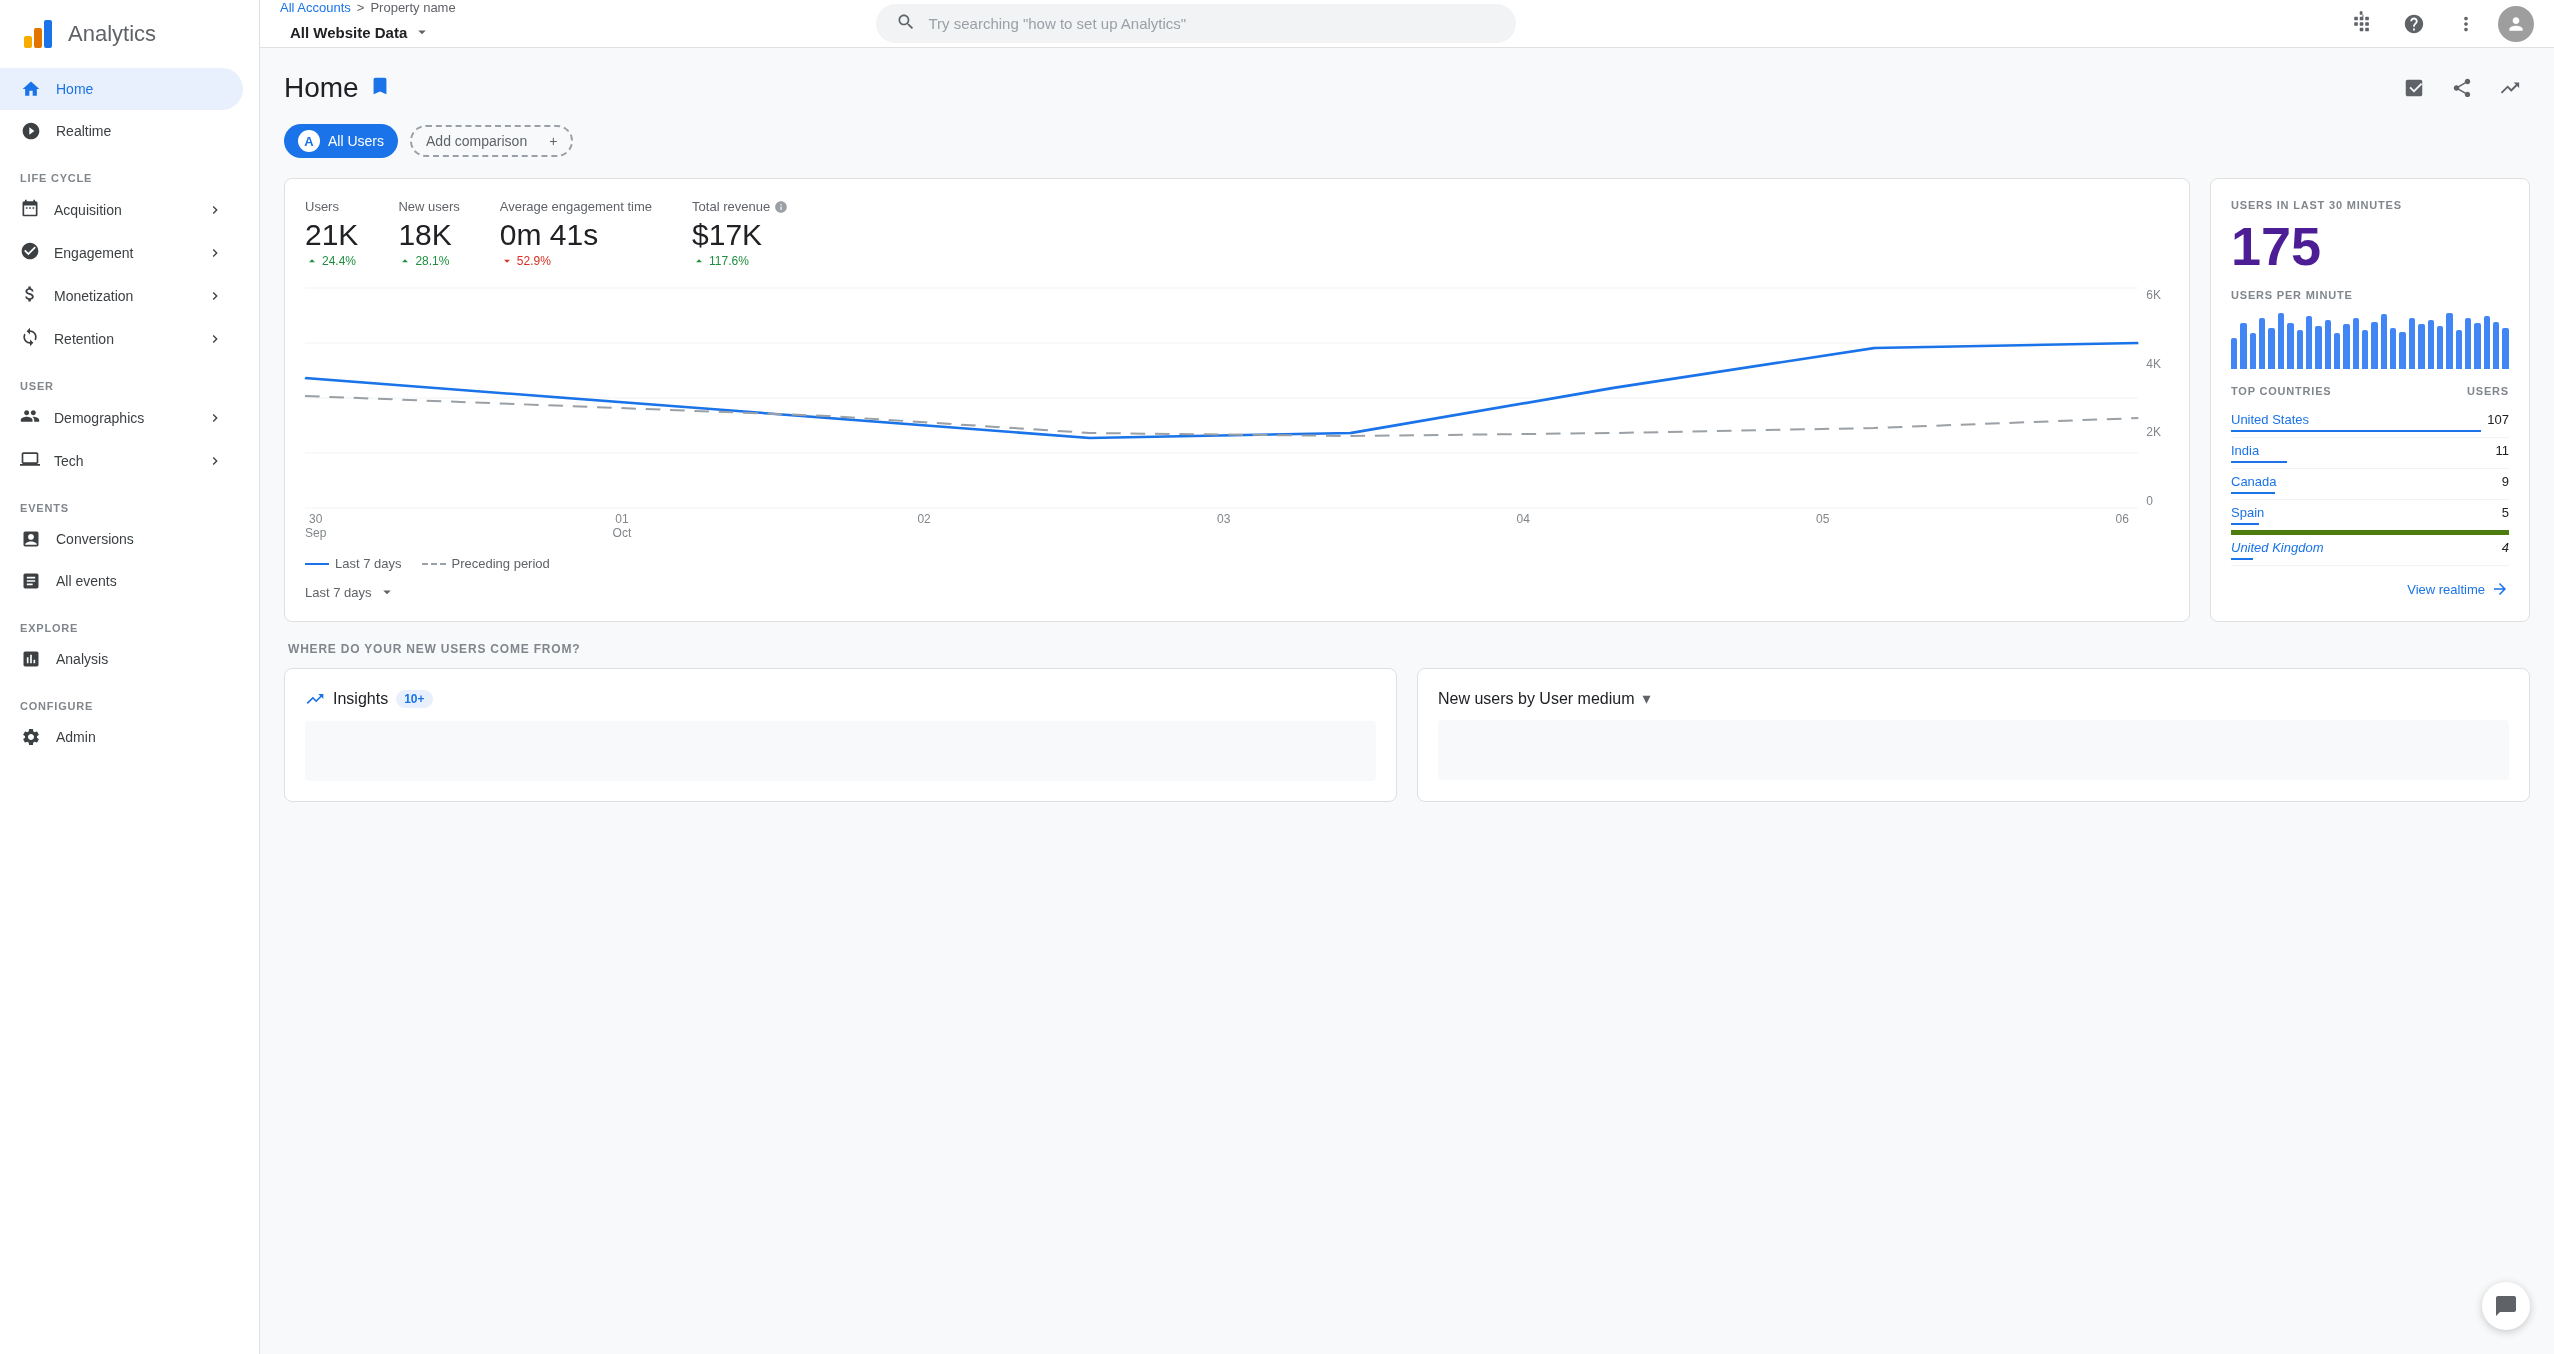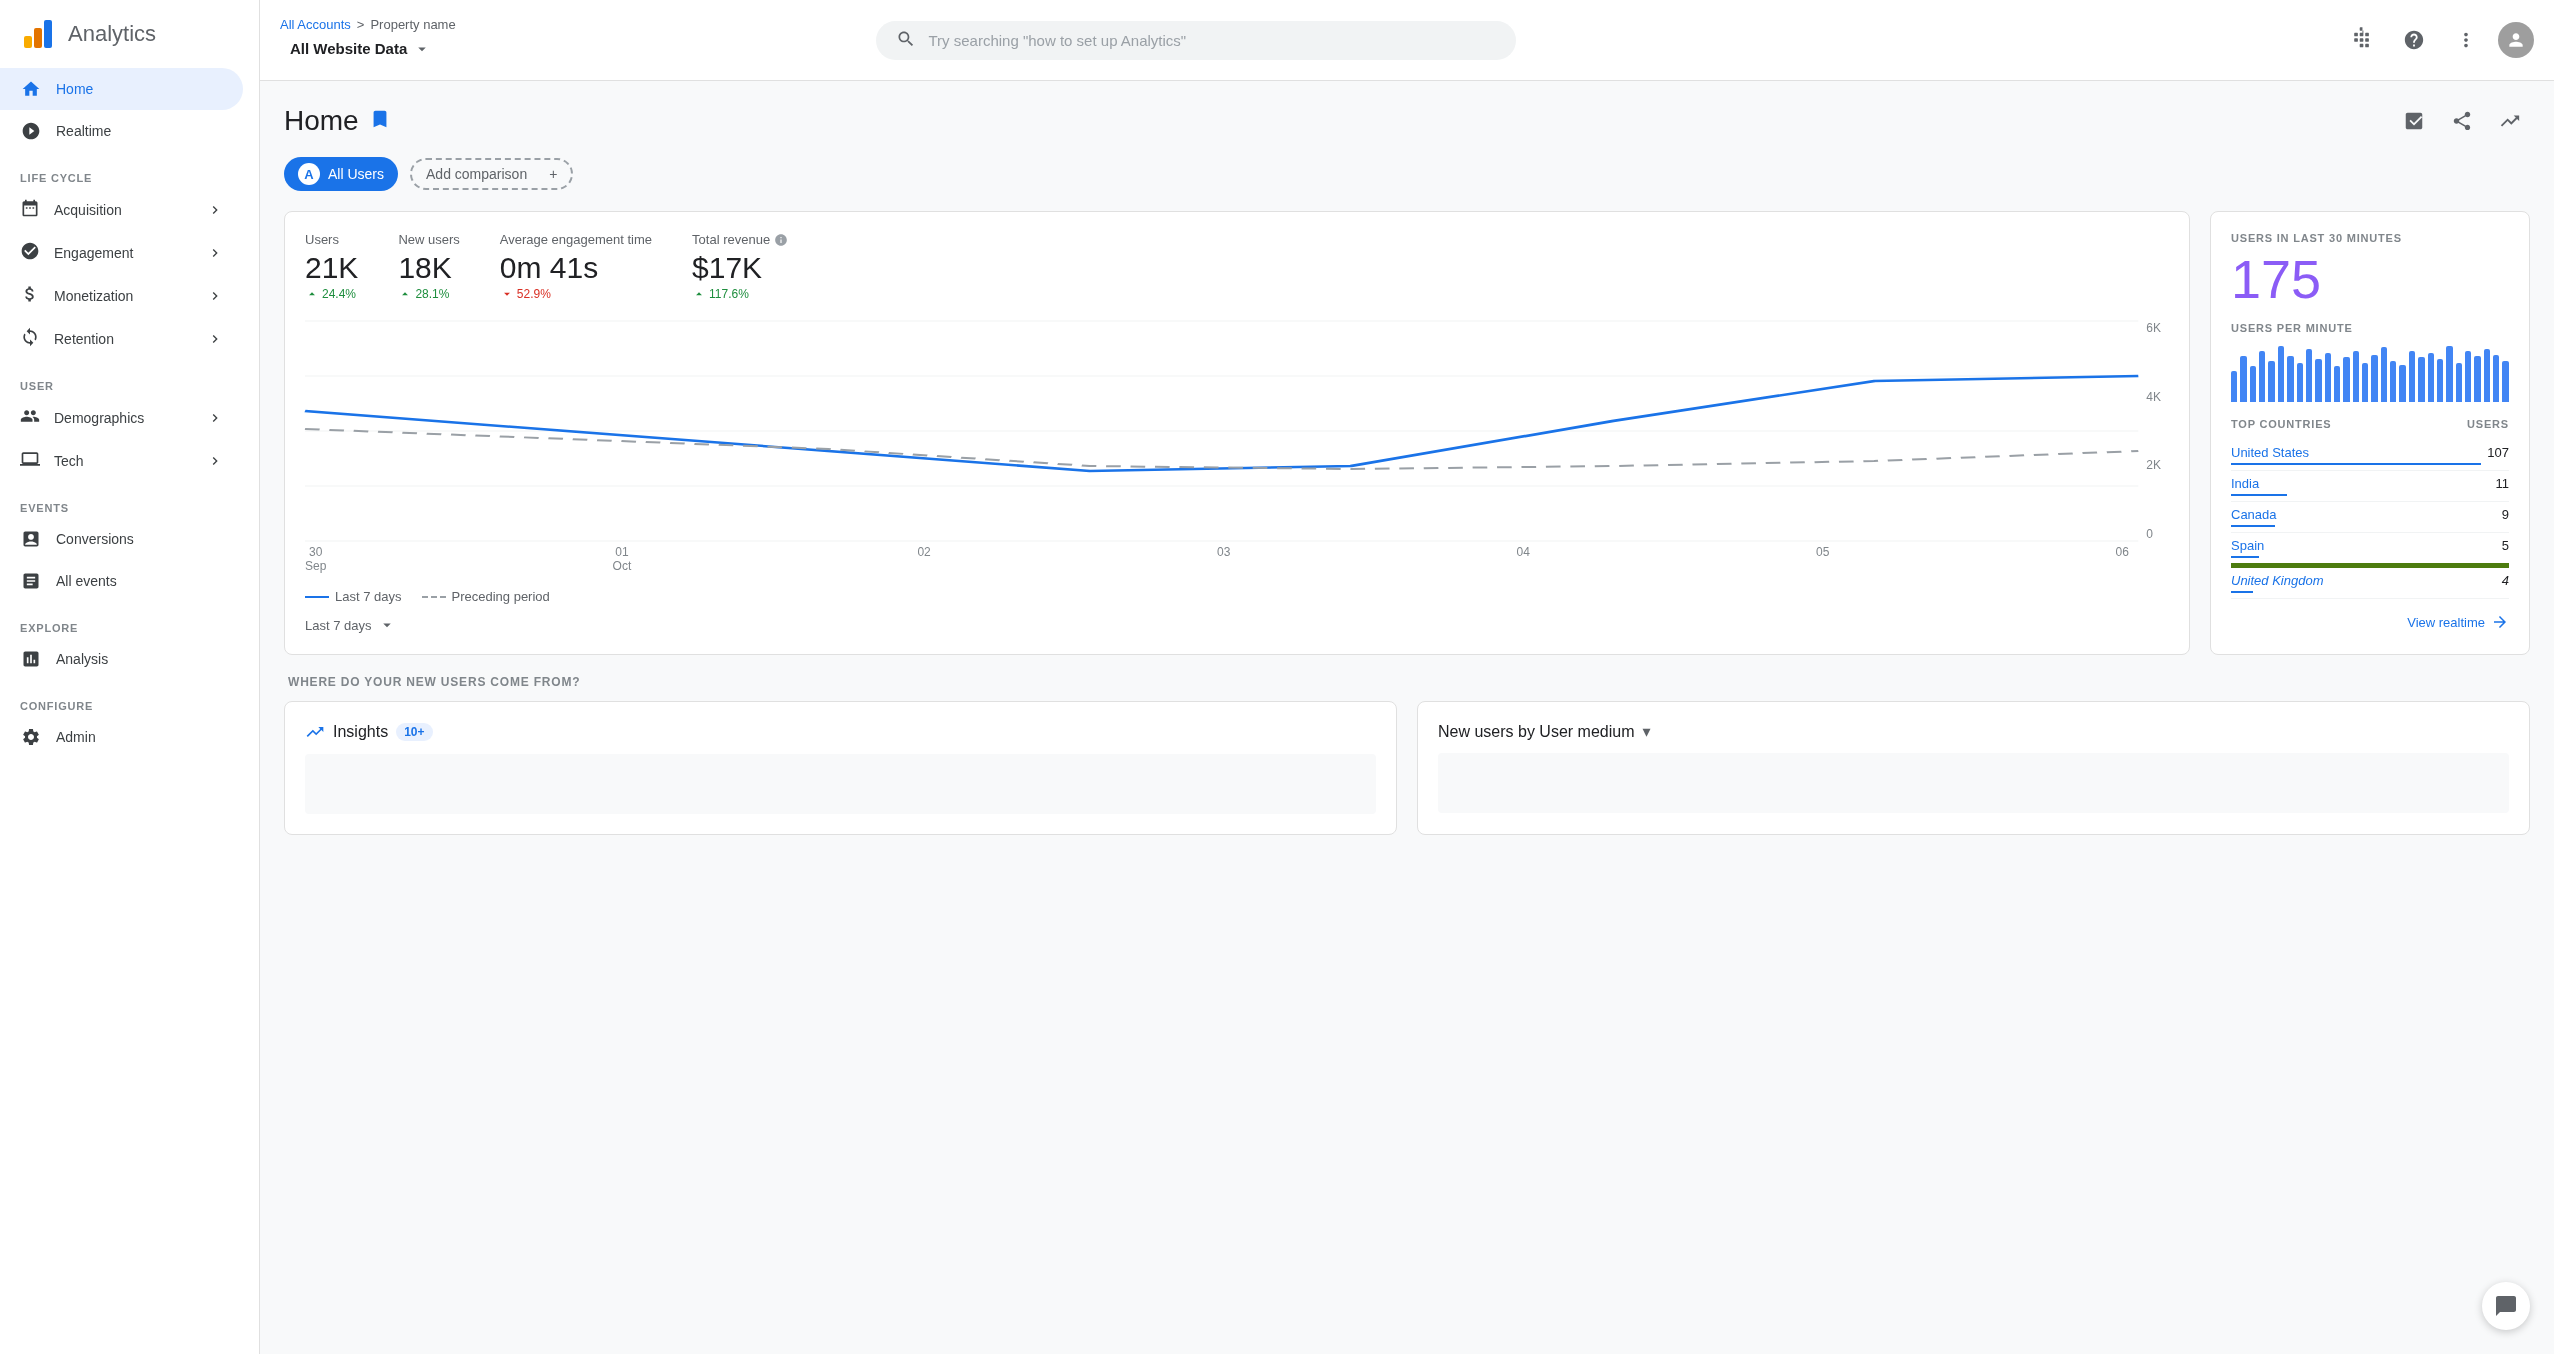--- a/index.html
+++ b/index.html
@@ -18,21 +18,21 @@
     .nav-item.active { background: #e8f0fe; color: #1a73e8; font-weight: 500; }
     .nav-item .icon { width: 22px; height: 22px; display: flex; align-items: center; justify-content: center; color: inherit; flex-shrink: 0; }
     
     .nav-section-label { padding: 12px 20px 4px 20px; font-size: 11px; font-weight: 600; color: #80868b; letter-spacing: 0.8px; margin-top: 8px; }
     
     .nav-item-expandable { display: flex; align-items: center; padding: 10px 20px; cursor: pointer; border-radius: 0 24px 24px 0; margin-right: 16px; gap: 14px; color: #3c4043; font-size: 14px; }
     .nav-item-expandable .chevron { margin-left: auto; width: 16px; height: 16px; }
     
     
     .main { flex: 1; display: flex; flex-direction: column; overflow: hidden; }
-    .topbar { display: flex; align-items: center; padding: 8px 20px; background: #fff; border-bottom: 1px solid #e0e0e0; gap: 16px; height: 81px; }
+    .topbar { display: flex; align-items: center; padding: 8px 20px; background: #fff; border-bottom: 1px solid #e0e0e0; gap: 16px; height: 48px; }
     .breadcrumb { font-size: 13px; color: #5f6368; display: flex; align-items: center; gap: 6px; white-space: nowrap; }
     .property-selector { display: flex; align-items: center; gap: 6px; font-size: 15px; font-weight: 700; color: #202124; cursor: pointer; padding: 6px 10px; border-radius: 4px; }
     .search-bar { flex: 1; max-width: 640px; margin: 0 auto; display: flex; align-items: center; background: #f1f3f4; border-radius: 24px; padding: 8px 20px; gap: 12px; cursor: text; }
     .search-bar .search-icon { color: #5f6368; }
     .search-placeholder { color: #9aa0a6; font-size: 15px; }
     .topbar-actions { display: flex; align-items: center; gap: 12px; margin-left: auto; }
     .topbar-icon-btn { width: 40px; height: 40px; display: flex; align-items: center; justify-content: center; border-radius: 50%; cursor: pointer; color: #5f6368; }
     .avatar { width: 36px; height: 36px; border-radius: 50%; background: #9e9e9e; display: flex; align-items: center; justify-content: center; color: #fff; font-size: 16px; cursor: pointer; }
     
     
@@ -66,21 +66,21 @@
     .chart-legend { display: flex; gap: 20px; align-items: center; margin-top: 12px; font-size: 13px; color: #5f6368; }
     .legend-item { display: flex; align-items: center; gap: 6px; }
     .legend-line-solid { width: 24px; height: 2px; background: #1a73e8; }
     .legend-line-dashed { width: 24px; height: 2px; background: transparent; border-top: 2px dashed #9aa0a6; }
     
     .chart-period { display: flex; align-items: center; gap: 6px; font-size: 13px; color: #5f6368; margin-top: 12px; cursor: pointer; }
     
     
     .realtime-card { background: #fff; border-radius: 8px; border: 1px solid #e0e0e0; padding: 20px; }
     .realtime-header { font-size: 11px; font-weight: 600; color: #80868b; letter-spacing: 0.8px; margin-bottom: 8px; }
-    .realtime-count { font-size: 54px; font-weight: 400; color: #8b5cf6; line-height: 1; margin-bottom: 16px; }
+    .realtime-count { font-size: 54px; font-weight: 700; color: #4c1d95; line-height: 1; margin-bottom: 16px; }
     .realtime-subheader { font-size: 11px; font-weight: 700; color: #80868b; letter-spacing: 0.8px; margin: 16px 0 8px; }
     
     
     .mini-bars { display: flex; align-items: flex-end; gap: 3px; height: 60px; margin-bottom: 16px; }
     .mini-bar { background: #4285f4; border-radius: 2px 2px 0 0; flex: 1; min-width: 6px; }
     
     
     .countries-header { display: flex; justify-content: space-between; font-size: 11px; font-weight: 600; color: #80868b; letter-spacing: 0.8px; margin-bottom: 10px; }
     .view-realtime-link { display: flex; align-items: center; justify-content: flex-end; gap: 6px; color: #1a73e8; font-size: 13px; font-weight: 500; margin-top: 14px; cursor: pointer; }
     

